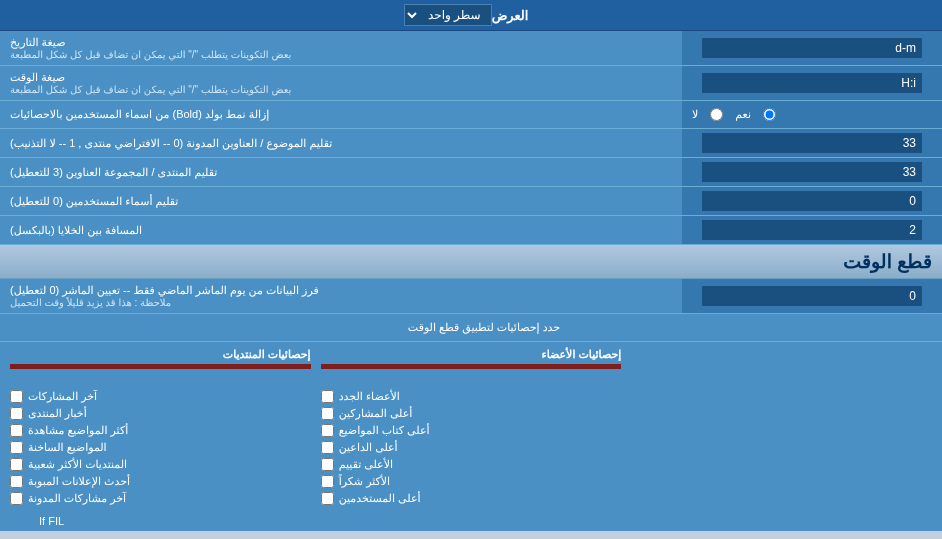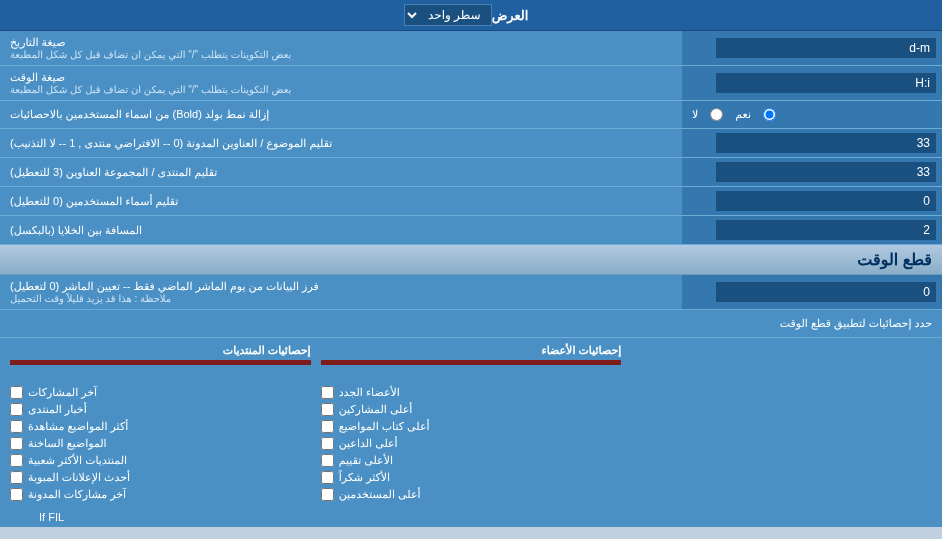--- a/index.html
+++ b/index.html
@@ -38,21 +38,21 @@
       flex: 1;
       font-size: 11px;
     }
 
     
     .input-cell {
       background: #3578b0;
       padding: 4px 6px;
       display: flex;
       align-items: center;
-      justify-content: flex-start;
+      justify-content: center;
       min-width: 260px;
       width: 260px;
     }
 
     .input-cell input[type="text"],
     .input-cell input[type="number"] {
       background: #1a5080;
       color: #fff;
       border: none;
       padding: 3px 6px;
@@ -60,21 +60,21 @@
       text-align: right;
       width: 220px;
       direction: ltr;
     }
 
     
     .section-header {
       background: linear-gradient(to bottom, #b0c8e0, #8aaec8);
       color: #003060;
       font-weight: bold;
-      font-size: 16px;
+      font-size: 19px;
       padding: 5px 10px;
       text-align: right;
       border-bottom: 1px solid #6a9ec0;
     }
 
     
     .radio-cell {
       background: #3578b0;
       padding: 4px 10px;
       display: flex;
@@ -258,21 +258,21 @@
     <div class="label-cell label-cell-two-line">
       <span>فرز البيانات من يوم الماشر الماضي فقط -- تعيين الماشر (0 لتعطيل)</span>
       <span class="sub-note">ملاحظة : هذا قد يزيد قليلاً وقت التحميل</span>
     </div>
     <div class="input-cell">
       <input type="text" value="0" style="">
     </div>
   </div>
 
   <div class="row">
-    <div class="label-cell" style="justify-content: flex-start; flex: 1; padding-left: 36px;">
+    <div class="label-cell" style="justify-content: center; flex: 1; padding-left: 36px;">
       <span>حدد إحصائيات لتطبيق قطع الوقت</span>
     </div>
   </div>
 
   <div class="checkboxes-area">
 
     <div class="checkbox-column">
       <div class="checkbox-column-header">إحصائيات المنتديات</div>
       <div class="checkbox-item">
         <span>آخر المشاركات</span>

